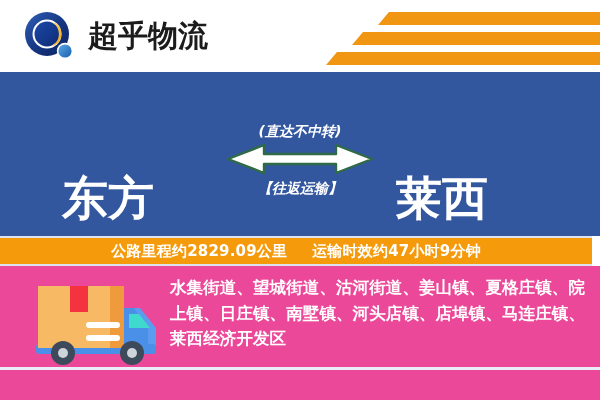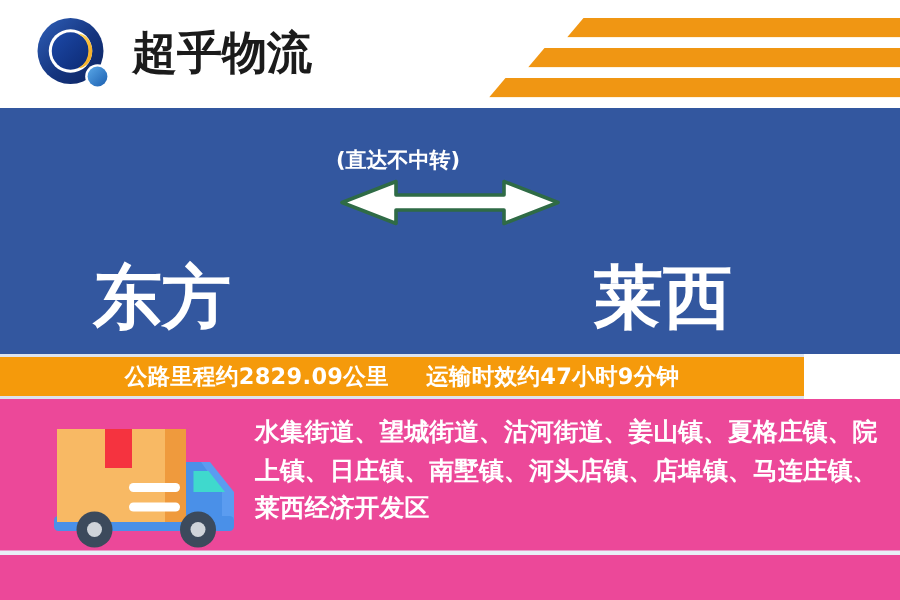--- a/index.html
+++ b/index.html
@@ -111,23 +111,24 @@
     font-weight: bold;
     line-height: 1;
     white-space: nowrap;
   }
   .city.origin { left: 62px; }
   .city.dest   { left: 396px; text-align: center; }
 
   .route-mid {
     position: absolute;
     left: 224px;
-    top: 28px;
+    top: 52px;
     width: 152px;
-    text-align: left;
+    text-align: center;
+    font-style: italic;
   }
   .mid-top, .mid-bottom {
     color: #ffffff;
     font-family: "DejaVu Sans", "Liberation Sans", sans-serif;
     font-size: 14px;
     font-weight: bold;
     line-height: 1.1;
     white-space: nowrap;
   }
   .mid-top { margin-bottom: 4px; }
@@ -136,21 +137,21 @@
   .arrow-wrap {
     width: 152px;
     height: 32px;
   }
   .arrow-wrap svg { display: block; }
 
   
   .distance-bar {
     position: absolute;
     left: 0; top: 236px;
-    width: 536px;
+    width: 592px;
     height: 30px;
     background: #f59a0b;
     display: flex;
     align-items: center;
     justify-content: center;
     border-top: 2px solid #dce3ef;
     border-bottom: 2px solid #dce3ef;
     box-sizing: border-box;
   }
   .distance-text {
@@ -258,20 +259,21 @@
 
     <div class="city origin">东方</div>
 
     <div class="route-mid">
       <div class="mid-top">(直达不中转)</div>
       <div class="arrow-wrap">
         <svg width="152" height="32" viewBox="0 0 152 32" aria-hidden="true">
           <path d="M4 16 L40 2 L40 11 L112 11 L112 2 L148 16 L112 30 L112 21 L40 21 L40 30 Z" fill="#ffffff" stroke="#2f6b46" stroke-width="2.4" stroke-linejoin="round"></path>
         </svg>
       </div>
+      <div class="mid-bottom">【往返运输】</div>
     </div>
 
     <div class="city dest">莱西</div>
 
   </div>
 
   <div class="distance-bar">
     <div class="distance-text">
       <span>公路里程约2829.09公里</span>
       <span class="distance-gap"></span>

